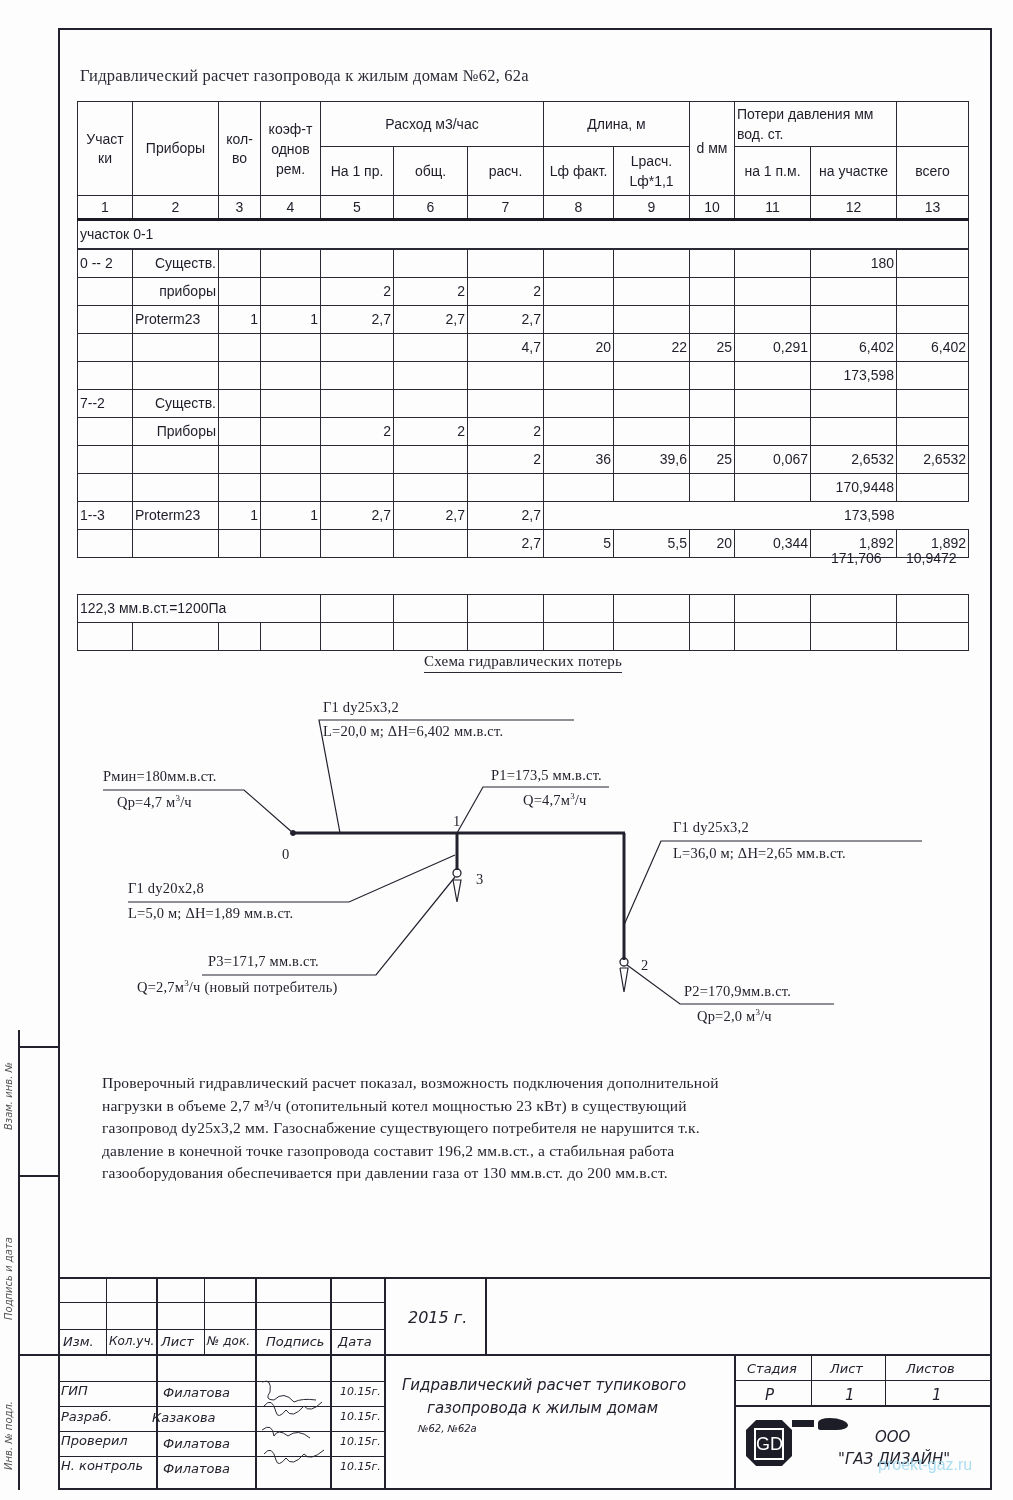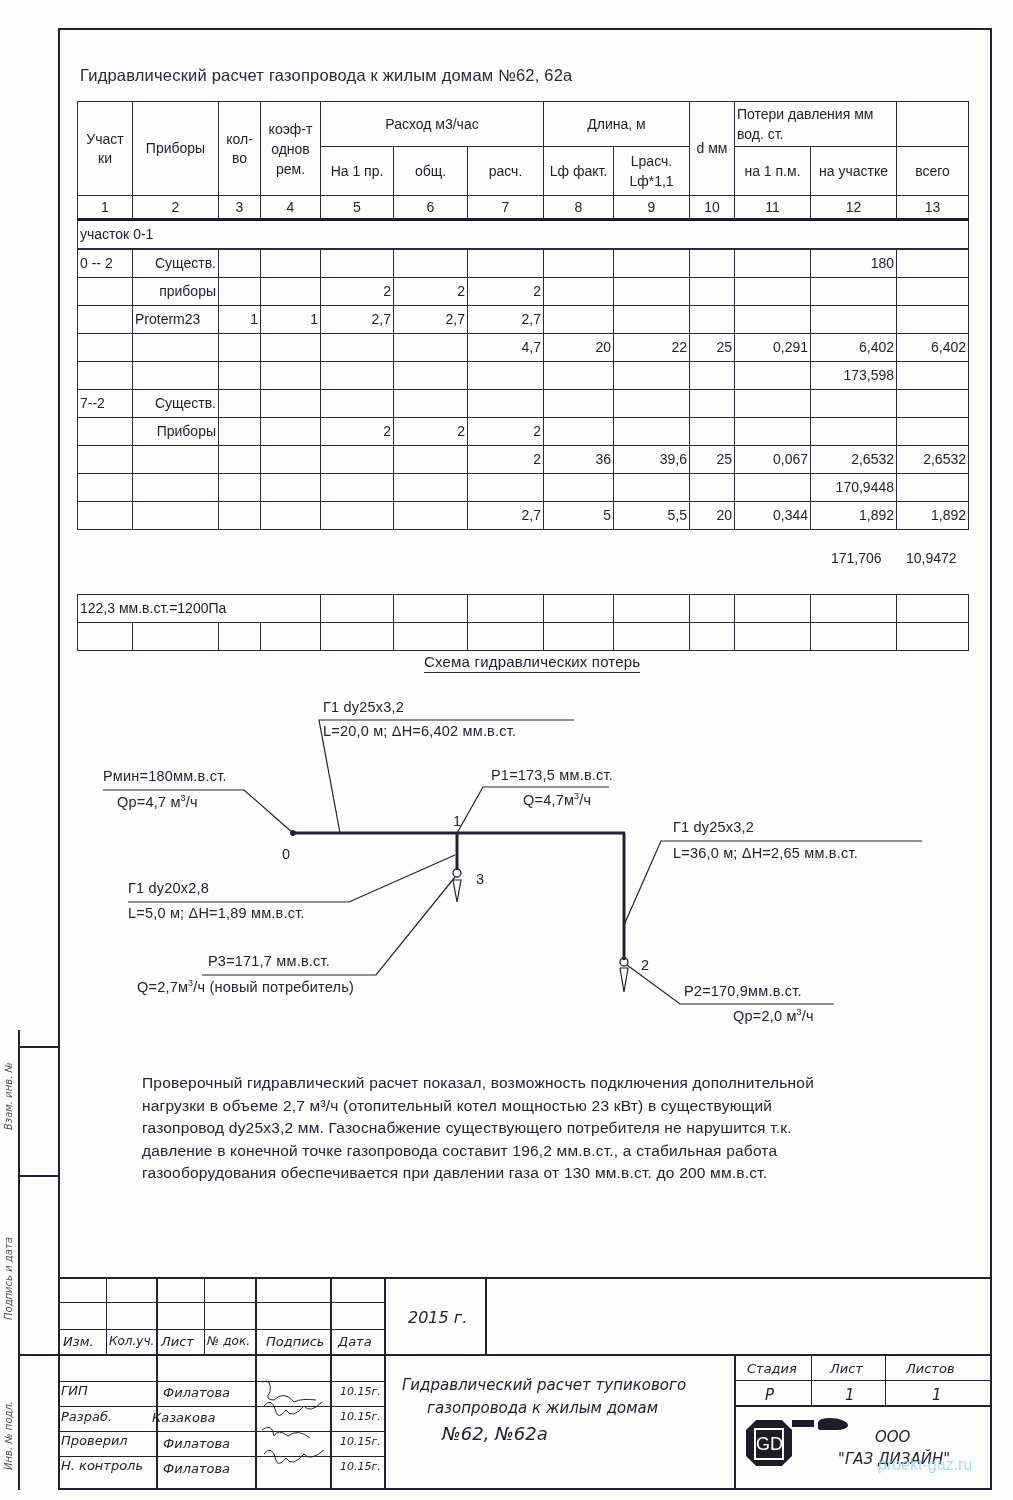--- a/index.html
+++ b/index.html
@@ -1,37 +1,37 @@
 <!DOCTYPE html>
 <html><head>
 <meta charset="utf-8">
 <style>
   html, body { margin:0; padding:0; }
   body { width:1013px; height:1500px; background:#f6f7f9; position:relative; overflow:hidden; font-family:"Liberation Sans", sans-serif; color:#1e1e2a; }
   .sheet { position:absolute; left:0; top:0; width:1013px; height:1500px; background:#fdfdfd; }
   .frame { position:absolute; left:58px; top:28px; width:934px; height:1462px; border:2px solid #22222e; box-sizing:border-box; }
   .abs { position:absolute; }
-  .cad { font-family:Liberation Sans, sans-serif; font-style:normal; letter-spacing:0.2px; }
+  .cad { font-family:Liberation Serif, serif; font-style:normal; letter-spacing:0.2px; }
   .doc-title { left:80px; top:66px; font-size:16.5px; color:#2a2a36; }
 
   
   table.calc { position:absolute; left:77px; top:101px; border-collapse:collapse; table-layout:fixed; font-size:14px; }
   table.calc td { border:1.5px solid #2a2a36; padding:0 2px; height:27px; overflow:hidden; white-space:nowrap; line-height:15px; }
   table.calc td.r { text-align:right; }
   table.calc td.c { text-align:center; }
   table.calc tr.num td { height:22px; text-align:center; border-bottom:3px solid #1a1a24; }
   table.calc tr.hdr1 td { height:44px; }
   table.calc tr.hdr2 td { height:48px; }
   .summary { left:78px; top:574px; font-size:14px; white-space:nowrap; }
 
   
   .scheme-title { left:424px; top:653px; font-size:15px; border-bottom:1.5px solid #2a2a36; padding-bottom:2px; }
   .lbl { font-size:14.5px; white-space:nowrap; color:#24242f; }
   .para { left:102px; top:1072px; width:875px; font-size:15.5px; line-height:22.5px; color:#24242f; }
-  .para div { white-space:nowrap;margin-left:40px; }
+  .para div { white-space:nowrap; }
 
   
   .tb-line { position:absolute; background:#22222e; }
   .tb-text { position:absolute; font-family:"DejaVu Sans", sans-serif; font-style:oblique; font-size:13px; white-space:nowrap; color:#22222e; }
   .side-text { position:absolute; font-family:"DejaVu Sans", sans-serif; font-style:oblique; font-size:10px; color:#555; transform:rotate(-90deg); transform-origin:left top; white-space:nowrap; }
   .watermark { position:absolute; left:878px; top:1456px; font-size:16px; color:#9fd7f0; font-family:"Liberation Sans", sans-serif; opacity:0.85; }
   sup { font-size:9px; }
 </style>
 </head>
 <body>
@@ -254,20 +254,35 @@
           <td class="r"></td>
           <td class="r"></td>
           <td class="r"></td>
           <td class="r"></td>
           <td class="r"></td>
           <td class="r"></td>
           <td class="r">170,9448</td>
           <td class="r"></td>
         </tr>
         <tr>
+          <td>1--3</td>
+          <td>Proterm23</td>
+          <td class="r">1</td>
+          <td class="r">1</td>
+          <td class="r">2,7</td>
+          <td class="r">2,7</td>
+          <td class="r">2,7</td>
+          <td class="r" style="border-top: none; border-left: none; border-right: none;"></td>
+          <td class="r" style="border-top: none; border-left: none; border-right: none;"></td>
+          <td class="r" style="border-top: none; border-left: none; border-right: none;"></td>
+          <td class="r" style="border-top: none; border-left: none; border-right: none;"></td>
+          <td class="r" style="border-top: none; border-left: none; border-right: none;">173,598</td>
+          <td class="r" style="border-top: none; border-left: none; border-right: none;"></td>
+        </tr>
+        <tr>
           <td></td>
           <td class="r"></td>
           <td class="r"></td>
           <td class="r"></td>
           <td class="r"></td>
           <td class="r"></td>
           <td class="r">2,7</td>
           <td class="r">5</td>
           <td class="r">5,5</td>
           <td class="r">20</td>
@@ -373,21 +388,21 @@
 
   <div class="abs cad lbl" style="left:128px;top:880px">Г1 dу20х2,8</div>
   <div class="abs cad lbl" style="left:128px;top:905px">L=5,0 м; ΔH=1,89 мм.в.ст.</div>
   <div class="abs cad lbl" style="left:476px;top:871px">3</div>
 
   <div class="abs cad lbl" style="left:208px;top:953px">P3=171,7 мм.в.ст.</div>
   <div class="abs cad lbl" style="left:137px;top:978px"><span>Q=2,7м</span><sup>3</sup><span>/ч (новый потребитель)</span></div>
 
   <div class="abs cad lbl" style="left:641px;top:957px">2</div>
   <div class="abs cad lbl" style="left:684px;top:983px">P2=170,9мм.в.ст.</div>
-  <div class="abs cad lbl" style="left:733px;top:1007px"><span>Qр=2,0 м</span><sup>3</sup><span>/ч</span></div>
+  <div class="abs cad lbl" style="left:697px;top:1007px"><span>Qр=2,0 м</span><sup>3</sup><span>/ч</span></div>
 
   <div class="abs cad para">
     <div>Проверочный гидравлический расчет показал, возможность подключения дополнительной</div>
     <div>нагрузки в объеме 2,7 м³/ч (отопительный котел мощностью 23 кВт) в существующий</div>
     <div>газопровод dу25х3,2 мм. Газоснабжение существующего потребителя не нарушится т.к.</div>
     <div>давление в конечной точке газопровода составит 196,2 мм.в.ст., а стабильная работа</div>
     <div>газооборудования обеспечивается при давлении газа от 130 мм.в.ст. до 200 мм.в.ст.</div>
   </div>
 
   <div>
@@ -440,21 +455,21 @@
     <g stroke="#2a2a36" stroke-width="1" fill="none">
       <path d="M4,4 q10,-4 8,10 q-6,8 4,8 q10,-10 20,2 q8,-4 22,-2"></path>
       <path d="M6,28 q8,-10 12,6 q2,8 10,-2 q6,10 18,-4 q6,8 18,-4"></path>
       <path d="M4,52 q10,-8 12,6 q4,-8 14,0 q10,-8 22,2"></path>
       <path d="M6,76 q8,-10 12,6 q2,8 10,-2 q6,10 18,-4 q6,8 20,-4"></path>
     </g>
   </svg>
 
   <div class="tb-text" style="left:402px;top:1376px;font-size:15px">Гидравлический расчет тупикового</div>
   <div class="tb-text" style="left:427px;top:1399px;font-size:15px">газопровода к жилым домам</div>
-  <div class="tb-text" style="left:442px;top:1423px;font-size:18px">№62, №62а</div>
+  <div class="tb-text" style="left:418px;top:1423px;font-size:10px">№62, №62а</div>
 
   <div class="tb-text" style="left:747px;top:1361px">Стадия</div>
   <div class="tb-text" style="left:830px;top:1361px">Лист</div>
   <div class="tb-text" style="left:906px;top:1361px">Листов</div>
   <div class="tb-text" style="left:765px;top:1386px;font-size:15px">Р</div>
   <div class="tb-text" style="left:845px;top:1386px;font-size:15px">1</div>
   <div class="tb-text" style="left:932px;top:1386px;font-size:15px">1</div>
 
   <div class="abs" style="left:746px;top:1420px;width:46px;height:46px;background:#1d1d28;clip-path:polygon(22% 0,78% 0,100% 22%,100% 78%,78% 100%,22% 100%,0 78%,0 22%)">
     <div style="position:absolute;left:8px;top:8px;width:26px;height:28px;border:2px solid #fff;color:#fff;font-family:'Liberation Sans',sans-serif;font-size:18px;line-height:28px;text-align:center">GD</div>

